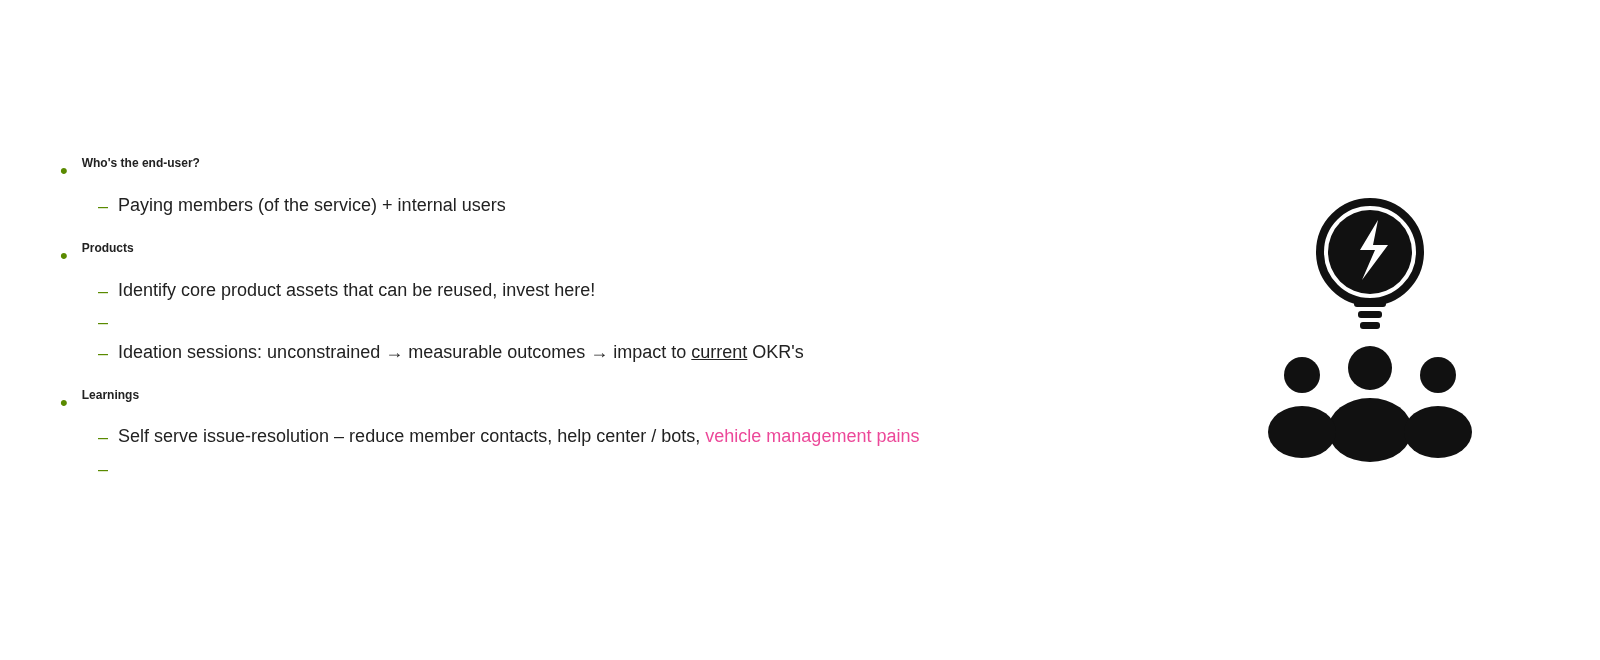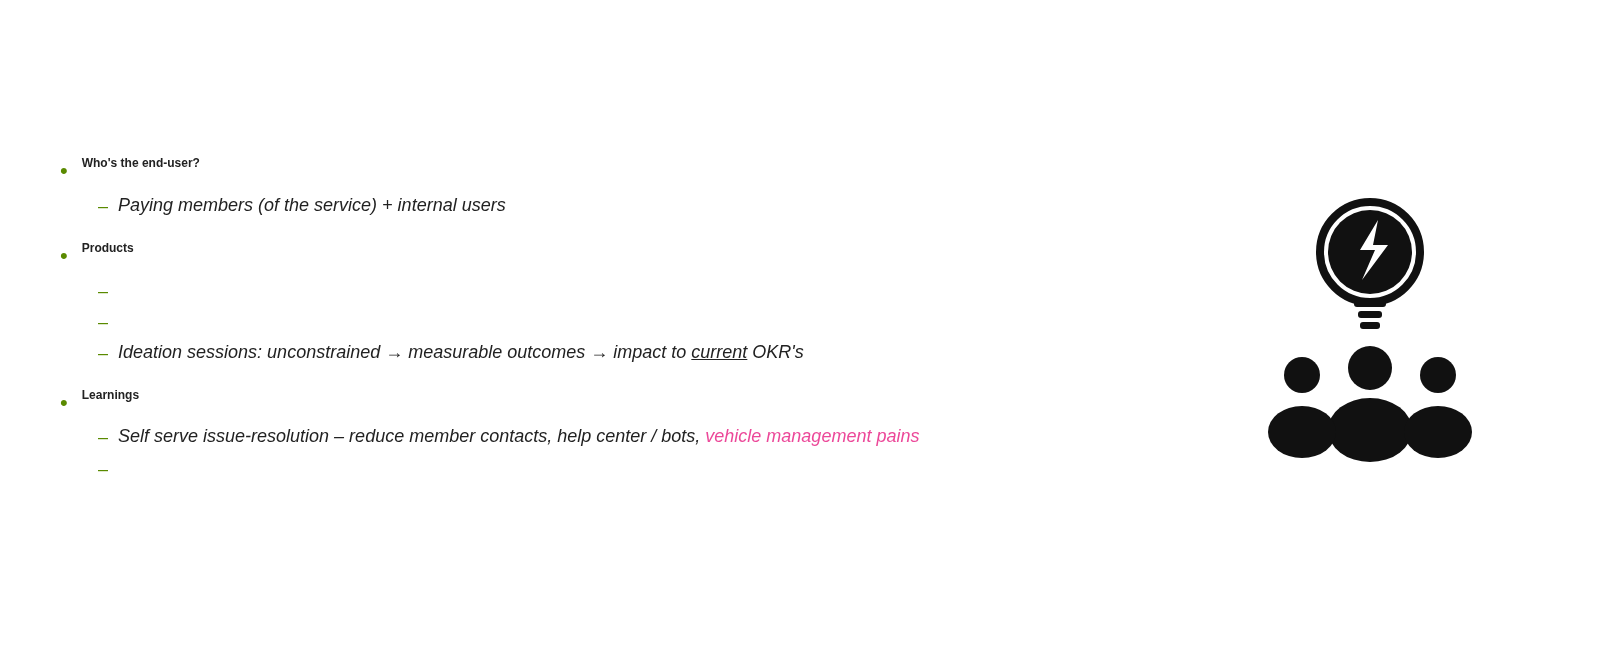--- a/index.html
+++ b/index.html
@@ -79,21 +79,20 @@
       margin-right: 10px;
       flex-shrink: 0;
       font-size: 18px;
       margin-top: 1px;
     }
 
     .sub-text {
       font-size: 18px;
       color: #222222;
       line-height: 1.45;
-      font-style: italic;
     }
 
     .green-text {
       color: #ec4899;
     }
 
     .underline-text {
       text-decoration: underline;
     }
 
@@ -124,20 +123,21 @@
     </div>
 
     <div class="bullet-section">
       <div class="bullet-main">
         <span class="bullet-dot">•</span>
         <span class="bullet-title">Products</span>
       </div>
       <div class="sub-bullets">
         <div class="sub-bullet">
           <span class="sub-dash">–</span>
+          <span class="sub-text">Identify core product assets that can be reused, invest here!</span>
         </div>
         <div class="sub-bullet">
           <span class="sub-dash">–</span>
         </div>
         <div class="sub-bullet">
           <span class="sub-dash">–</span>
           <span class="sub-text">Ideation sessions: unconstrained → measurable outcomes → impact to <span class="underline-text">current</span> OKR's</span>
         </div>
       </div>
     </div>

